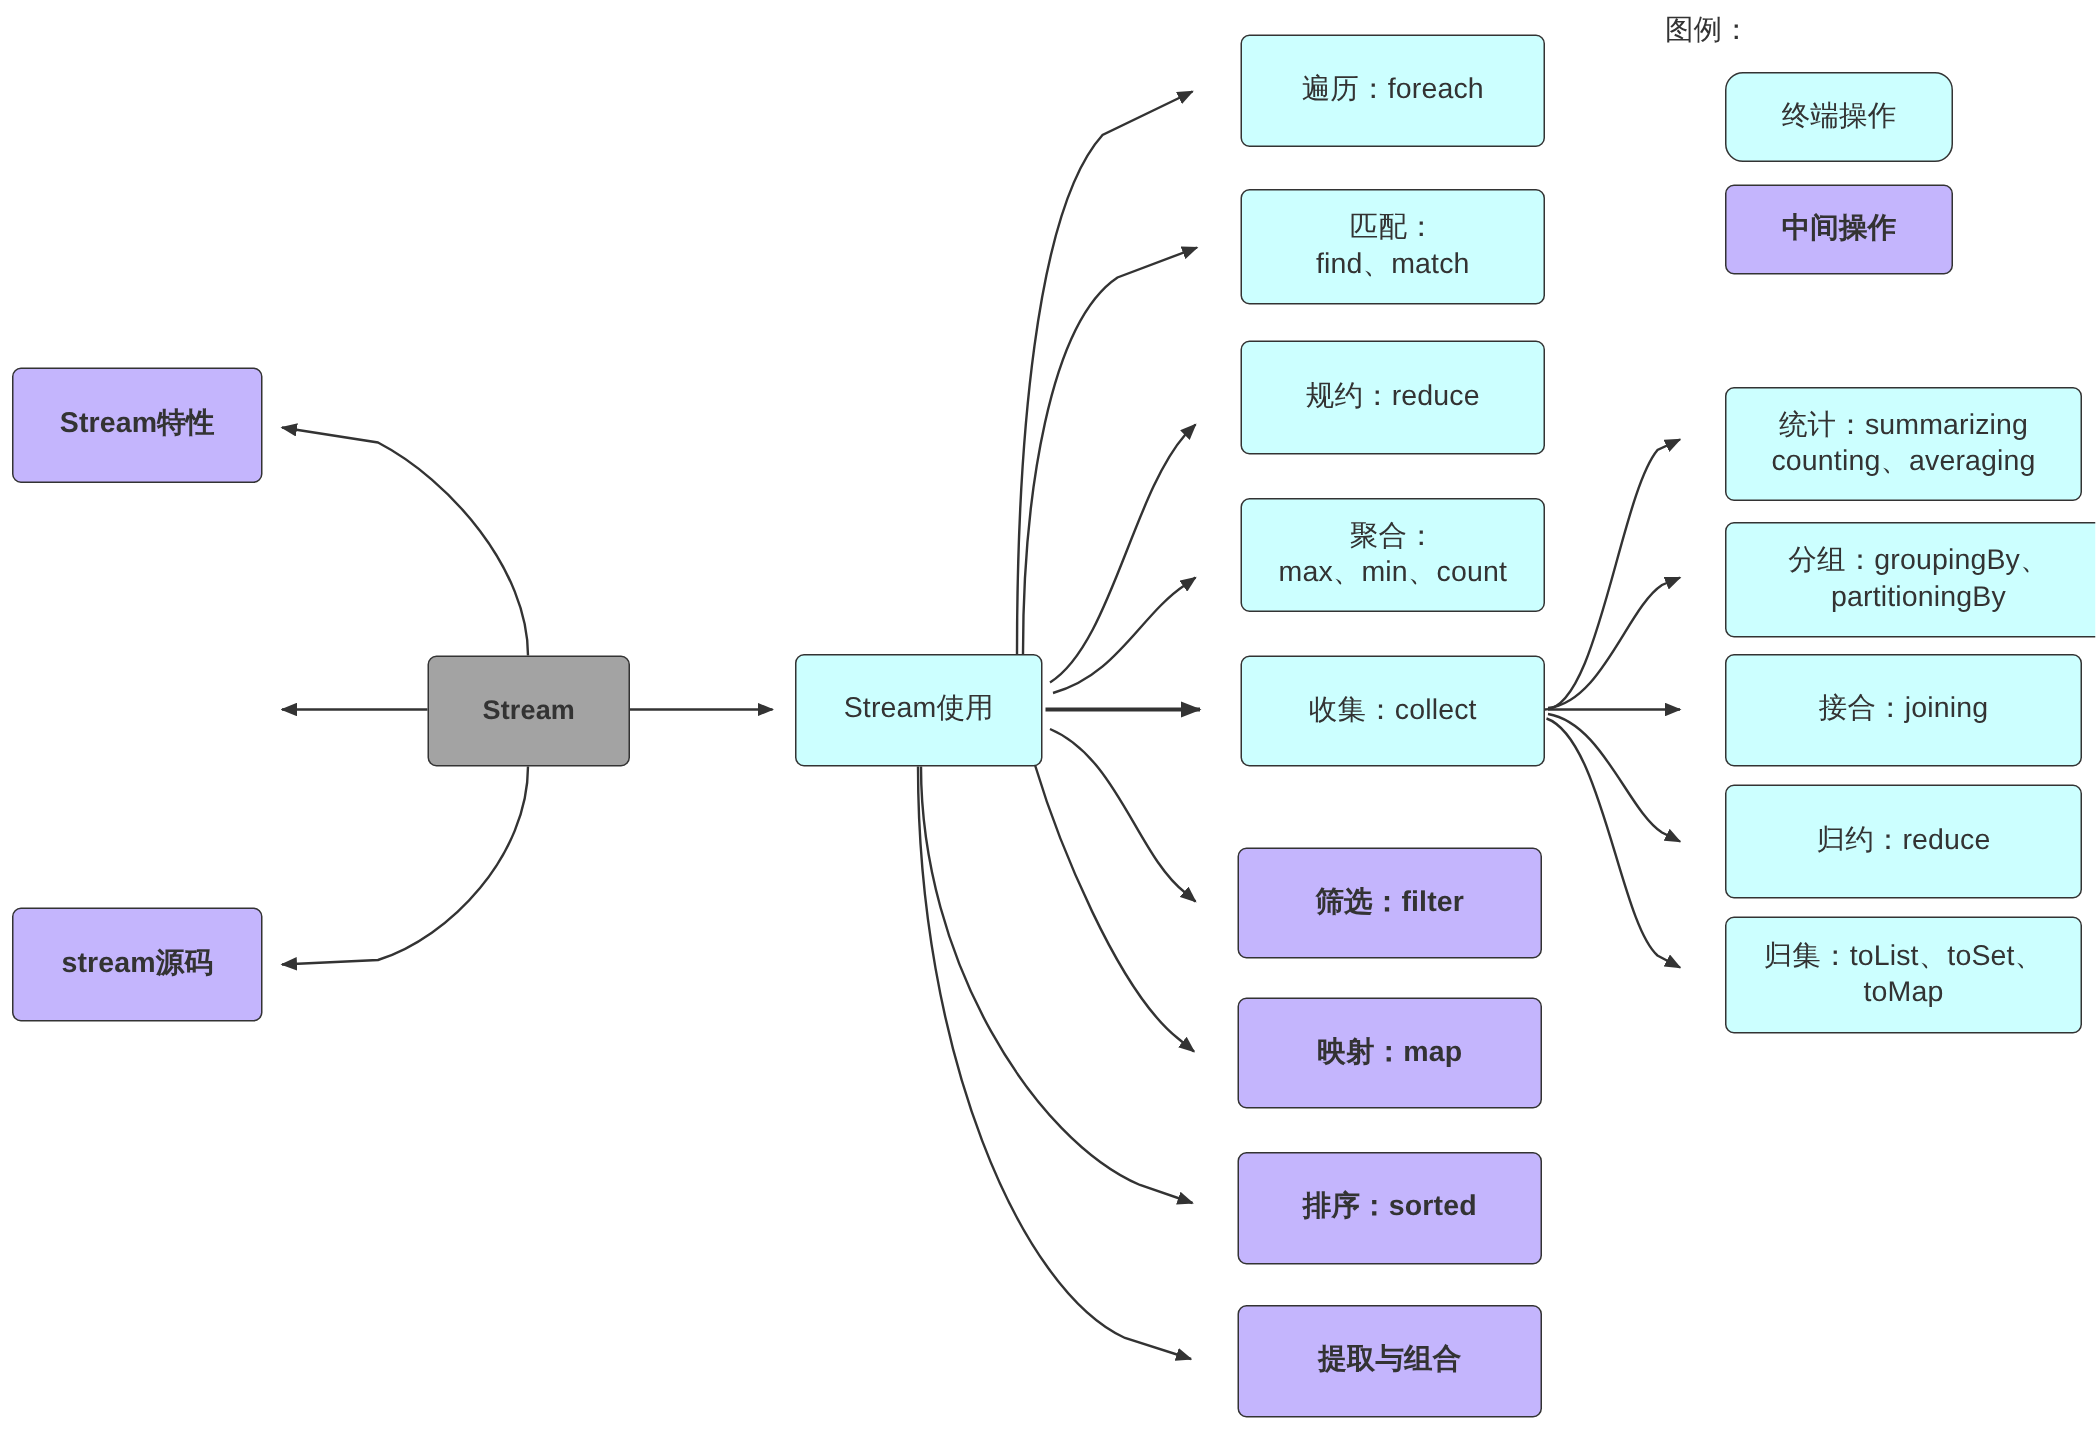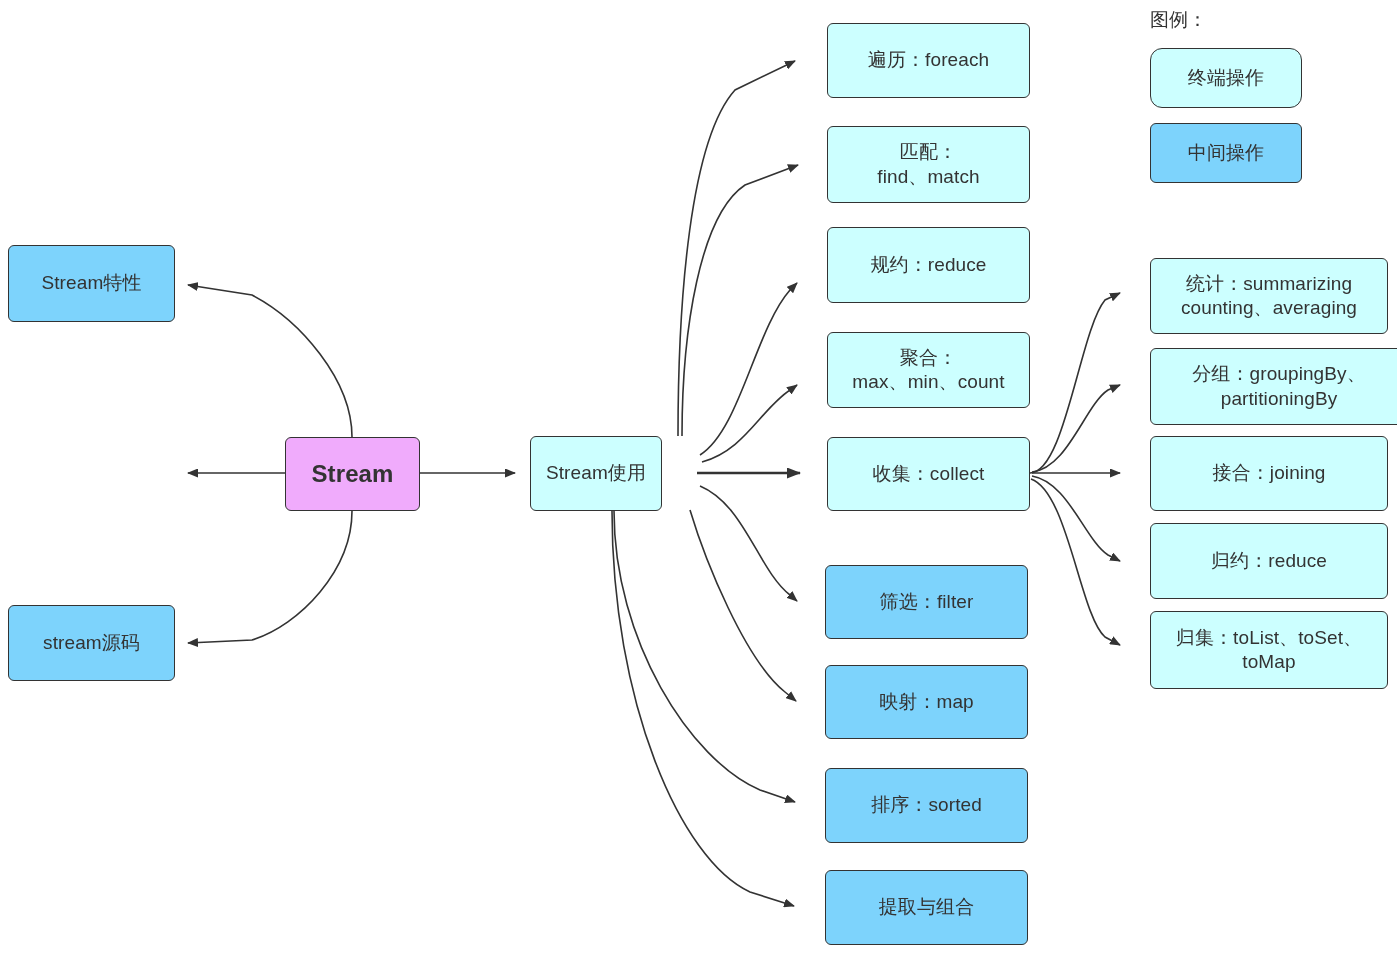--- a/index.html
+++ b/index.html
@@ -33,25 +33,25 @@
     justify-content: center;
     text-align: center;
     color: #333333;
     font-size: 19px;
     line-height: 1.28;
     letter-spacing: 0.1px;
     white-space: pre-line;
     padding: 2px 6px;
   }
   .terminal { background: #ccffff; }
-  .intermediate { background: #7dd3fc; }
+  .intermediate { background: #c4b5fd; font-weight: bold; }
   .root {
-    background: #f0abfc;
+    background: #a3a3a3;
     font-weight: bold;
-    font-size: 24px;
+    font-size: 18px;
   }
   .legend-title {
     position: absolute;
     color: #333333;
     font-size: 19px;
     white-space: nowrap;
   }
 </style>
 </head>
 <body>
@@ -91,21 +91,21 @@
       <path d="M1032,476 C1068,482 1085,540 1108,555 L1120,561" marker-end="url(#arrow)"></path>
       <path d="M1031,479 C1068,492 1080,615 1105,637 L1120,645" marker-end="url(#arrow)"></path>
     </g>
   </svg>
 
   <div class="node intermediate" style="left:8px; top:245px; width:167px; height:77px;">Stream特性</div>
   <div class="node intermediate" style="left:8px; top:605px; width:167px; height:76px;">stream源码</div>
 
   <div class="node root" style="left:285px; top:437px; width:135px; height:74px;">Stream</div>
 
-  <div class="node terminal" style="left:530px; top:436px; width:132px; height:75px;">Stream使用</div>
+  <div class="node terminal" style="left:530px; top:436px; width:165px; height:75px;">Stream使用</div>
 
   <div class="node terminal" style="left:827px; top:23px; width:203px; height:75px;">遍历：foreach</div>
   <div class="node terminal" style="left:827px; top:126px; width:203px; height:77px;">匹配：
 find、match</div>
   <div class="node terminal" style="left:827px; top:227px; width:203px; height:76px;text-align:right;">规约：reduce</div>
   <div class="node terminal" style="left:827px; top:332px; width:203px; height:76px;">聚合：
 max、min、count</div>
   <div class="node terminal" style="left:827px; top:437px; width:203px; height:74px;">收集：collect</div>
   <div class="node intermediate" style="left:825px; top:565px; width:203px; height:74px;">筛选：filter</div>
   <div class="node intermediate" style="left:825px; top:665px; width:203px; height:74px;">映射：map</div>
@@ -114,17 +114,17 @@
 
   <div class="node terminal" style="left:1150px; top:258px; width:238px; height:76px;">统计：summarizing
 counting、averaging</div>
   <div class="node terminal" style="left:1150px; top:348px; width:258px; height:77px;">分组：groupingBy、
 partitioningBy</div>
   <div class="node terminal" style="left:1150px; top:523px; width:238px; height:76px;">归约：reduce</div>
   <div class="node terminal" style="left:1150px; top:436px; width:238px; height:75px;">接合：joining</div>
   <div class="node terminal" style="left:1150px; top:611px; width:238px; height:78px;">归集：toList、toSet、
 toMap</div>
 
-  <div class="legend-title" style="left:1150px; top:7px;">图例：</div>
+  <div class="legend-title" style="left:1110px; top:7px;">图例：</div>
   <div class="node terminal" style="left:1150px; top:48px; width:152px; height:60px;border-radius:12px;">终端操作</div>
   <div class="node intermediate" style="left:1150px; top:123px; width:152px; height:60px;">中间操作</div>
 
 </div>
 
 </body></html>

